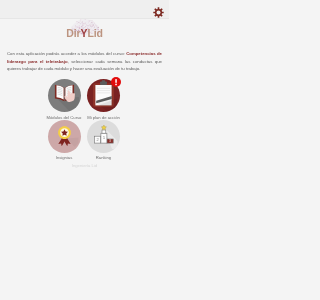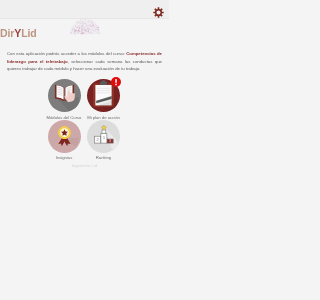--- a/index.html
+++ b/index.html
@@ -11,21 +11,21 @@
   .app{position:relative;width:169px;height:300px;background:#f4f4f4;overflow:hidden;}
 
   
   .topbar{position:absolute;left:0;top:0;width:169px;height:18px;background:#efefef;}
   .topbar-sep{position:absolute;left:0;top:18px;width:169px;height:1px;background:#e6e6e6;}
   .gear{position:absolute;left:152.5px;top:3.8px;width:11px;height:11px;}
 
   
   .logo-wrap{position:absolute;left:0;top:2px;width:169px;height:27px;}
   .logo-dome{position:absolute;left:50%;top:16.5px;transform:translateX(-50%);width:32px;height:16px;}
-  .logo-text{position:absolute;left:0;top:26px;width:169px;text-align:left;
+  .logo-text{position:absolute;left:0;top:26px;width:169px;text-align:center;
     font-family:"Liberation Sans",sans-serif;font-weight:bold;font-size:10.5px;letter-spacing:-0.1px;
     line-height:10px;color:#bc9480;}
   .logo-text .y{color:#9e4040;}
 
   
   .intro{position:absolute;left:7px;top:50.2px;width:155px;
     font-size:4.3px;line-height:7.5px;color:#585858;text-align:justify;}
   .intro b{color:#8a2b2b;font-weight:bold;}
 
   

